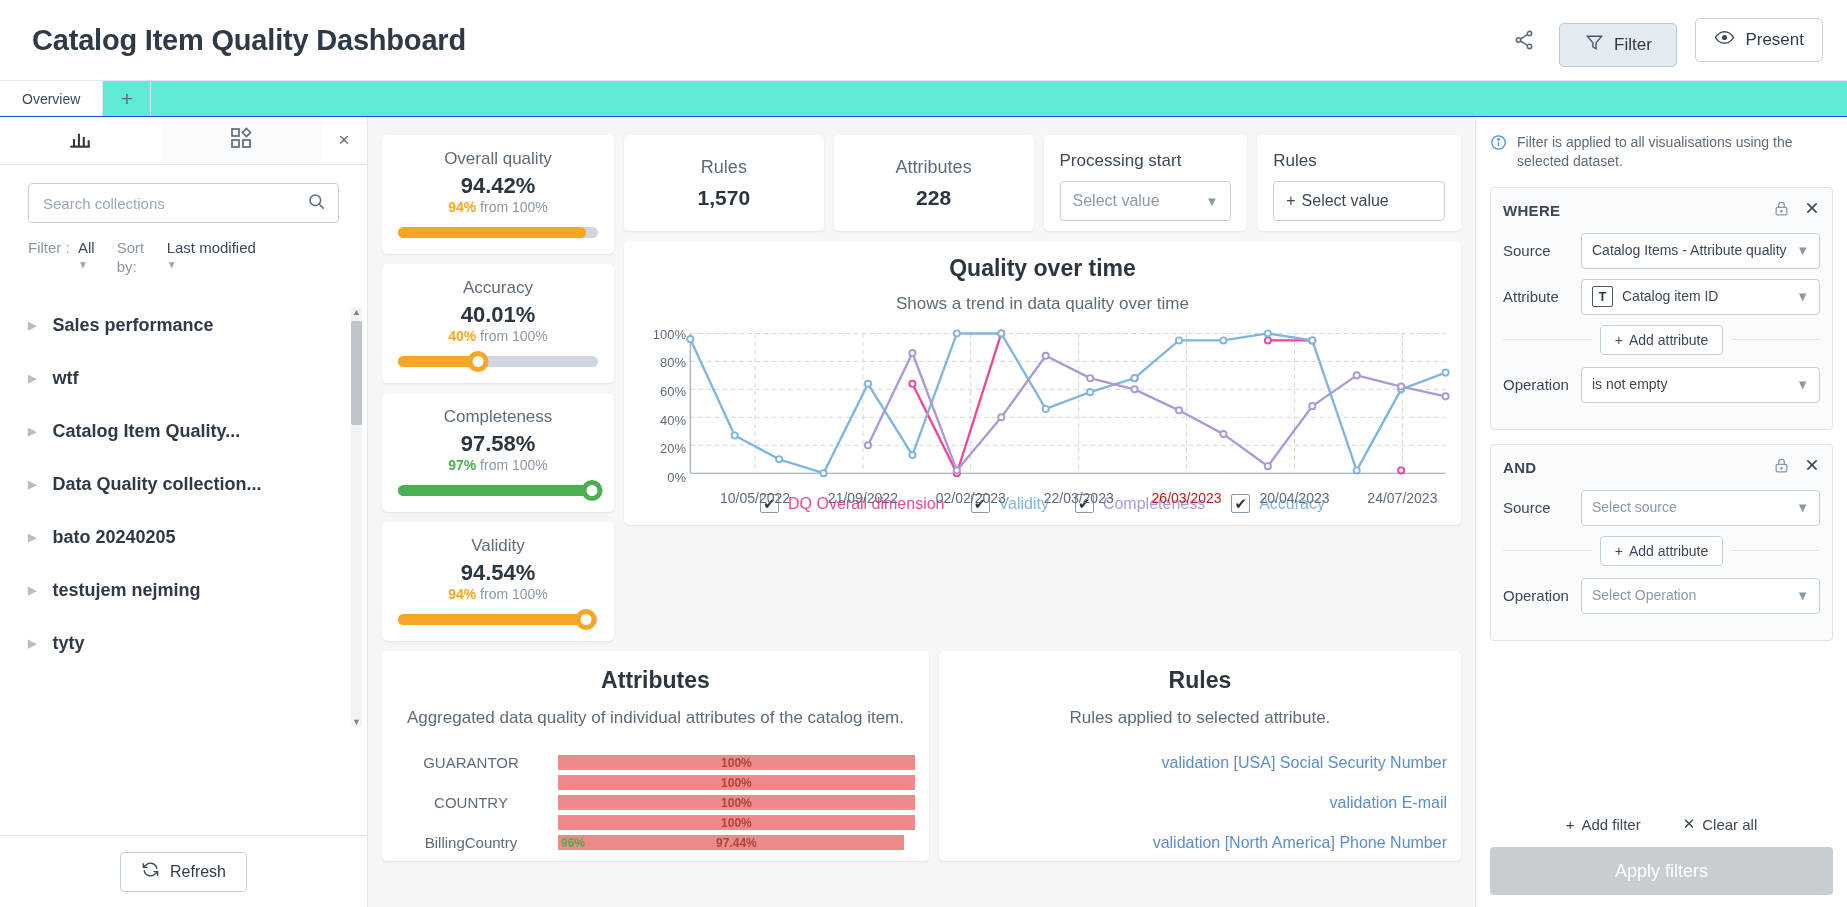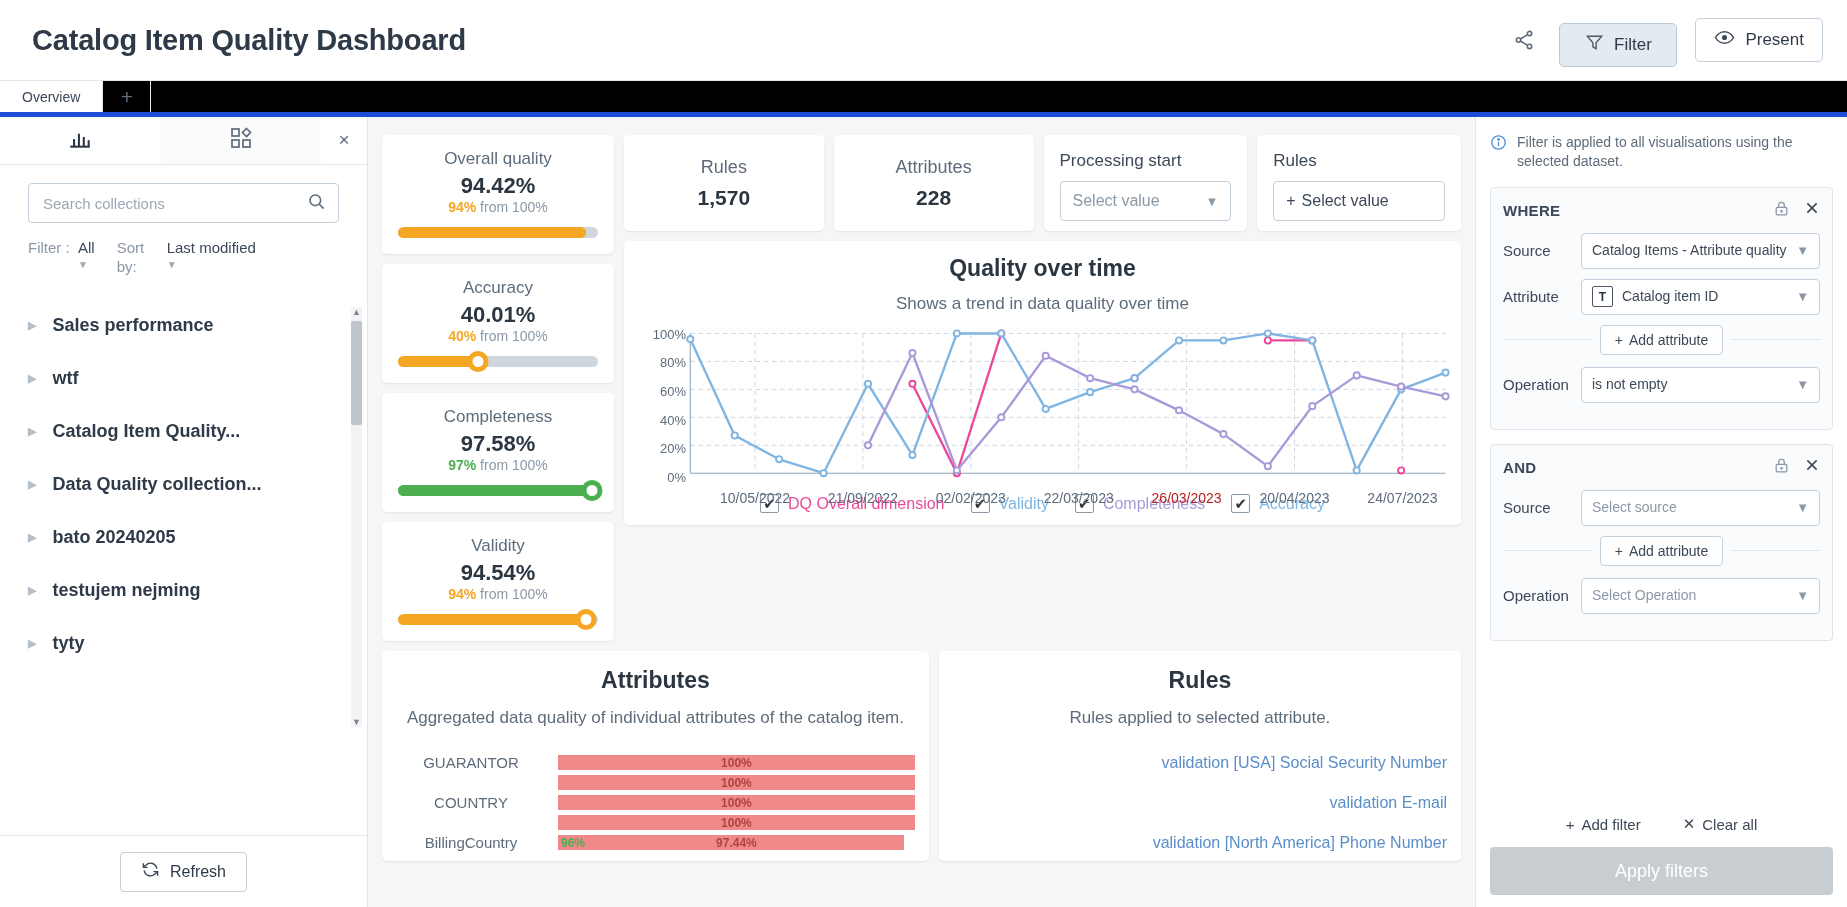--- a/index.html
+++ b/index.html
@@ -34,22 +34,22 @@
     border: 1px solid #c3d0dc; border-radius: 5px;
     background: #fff; color: #2e3a47;
     display: flex; align-items: center; justify-content: center; gap: 10px;
     font-size: 17px; cursor: pointer; padding: 0 18px;
   }
   .hbtn.active { background: #e3ebf1; border-color: #b9c9d6; margin-top: 10px; }
 
   
   .tabbar {
     height: 37px; display: flex; align-items: stretch;
-    border-top: 1px solid #e2e7ec; border-bottom: 5px solid #1d4ed8;
-    background: #000000;
+    border-top: 1px solid #e2e7ec; border-bottom: 1px solid #1d4ed8;
+    background: #5eead4;
   }
   .tab {
     padding: 0 22px; display: flex; align-items: center;
     font-size: 14px; color: #3c4858; cursor: pointer;
     border-right: 1px solid #e2e7ec;
   }
   .tab.selected { background: #fff; font-weight: 400; }
   .tab-add {
     width: 48px; display: flex; align-items: center; justify-content: center;
     font-size: 21px; color: #5d6b7a; cursor: pointer;

